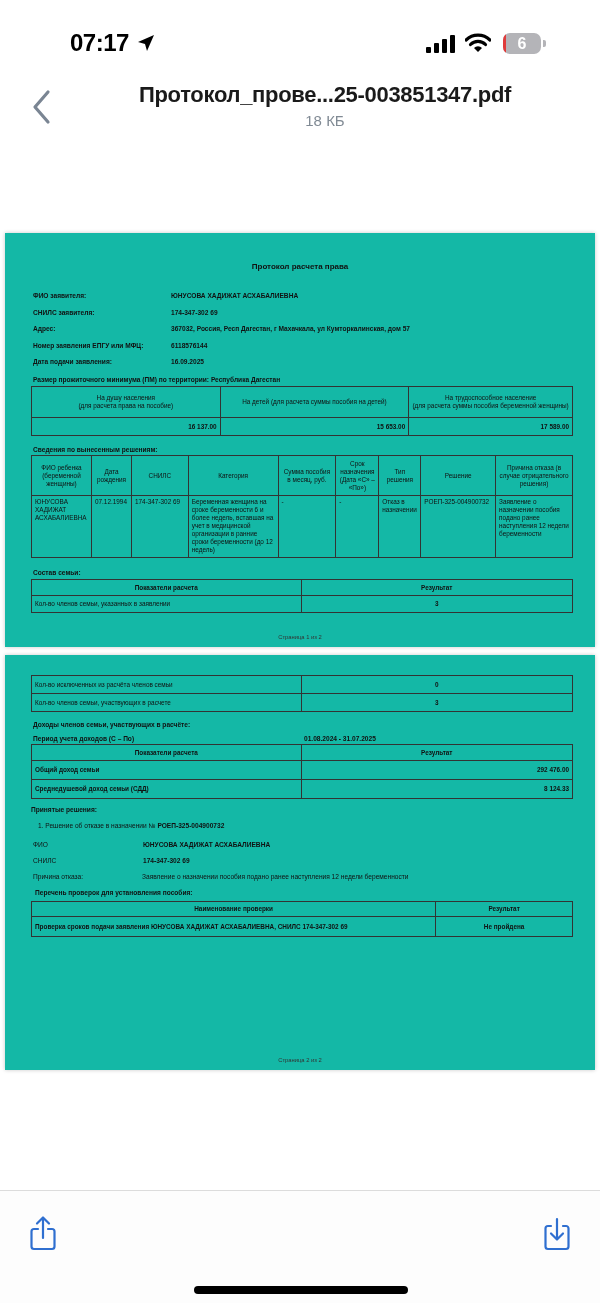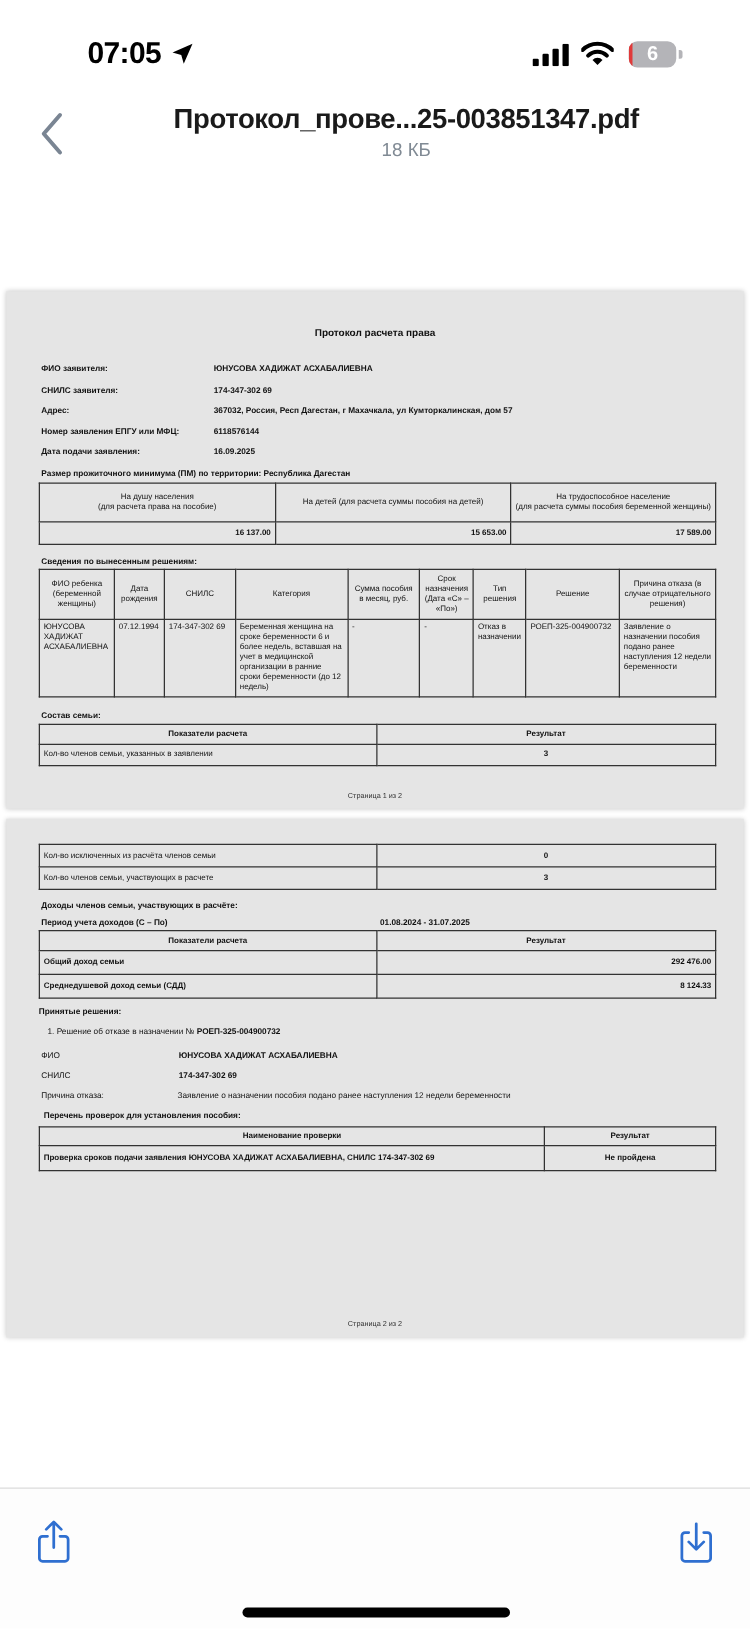--- a/index.html
+++ b/index.html
@@ -16,21 +16,21 @@
   .battery .red { position: absolute; left: 0; top: 0; width: 3px; height: 100%; background: #e03a3a; }
   .battery .lvl { position: absolute; left: 0; top: 0; width: 100%; height: 100%; text-align: center; color: #fff; font-weight: bold; font-size: 16px; line-height: 21px; }
   .battery-cap { position: absolute; left: 543px; top: 40px; width: 3px; height: 7px; border-radius: 0 2px 2px 0; background: #b4b4b8; }
 
   
   .back-btn { position: absolute; left: 28px; top: 88px; width: 28px; height: 38px; cursor: pointer; }
   .doc-title { position: absolute; left: 0; width: 650px; top: 82px; text-align: center; font-size: 22px; font-weight: bold; color: #1a1a1a; letter-spacing: -0.3px; }
   .doc-size { position: absolute; left: 0; width: 650px; top: 112px; text-align: center; font-size: 15px; color: #808a94; }
 
   
-  .page { position: absolute; left: 5px; width: 590px; background: #e5e5e5; box-shadow: 0 0 4px rgba(0,0,0,0.22); }
+  .page { position: absolute; left: 5px; width: 590px; background: #14b8a6; box-shadow: 0 0 4px rgba(0,0,0,0.22); }
   .page1 { top: 233px; height: 414px; }
   .page2 { top: 655px; height: 415px; }
   .pdf { font-family: "Liberation Sans", sans-serif; color: #111; font-size: 6.6px; line-height: 1.25; }
   .pdf-title { position: absolute; left: 0; width: 590px; top: 29px; text-align: center; font-size: 8px; font-weight: bold; line-height: 1.15; }
   .kv-label { position: absolute; left: 28px; font-weight: bold; font-size: 6.6px; }
   .kv-value { position: absolute; left: 166px; font-weight: bold; font-size: 6.6px; }
   .sec-title { position: absolute; left: 28px; font-weight: bold; font-size: 6.6px; }
   table.pt { position: absolute; border-collapse: collapse; font-size: 6.4px; }
   table.pt td, table.pt th { border: 1px solid #333; padding: 2px 3px; vertical-align: top; font-weight: normal; }
   table.pt th { text-align: center; vertical-align: middle; }
@@ -42,21 +42,21 @@
   
   .toolbar { position: absolute; left: 0; top: 1190px; width: 600px; height: 113px; background: #fdfdfd; border-top: 1px solid #dcdcdc; }
   .share-btn { position: absolute; left: 28px; top: 24px; width: 30px; height: 36px; cursor: pointer; }
   .save-btn { position: absolute; left: 542px; top: 26px; width: 30px; height: 34px; cursor: pointer; }
   .home-indicator { position: absolute; left: 194px; top: 95px; width: 214px; height: 8px; border-radius: 4px; background: #000; }
 </style>
 </head>
 <body>
 
 <div class="status-bar">
-  <span class="time">07:05</span>
+  <span class="time">07:17</span>
   <svg class="loc-icon" viewBox="0 0 20 20">
     <path d="M18 2 L2 9 L9 11 L11 18 Z" fill="#000"></path>
   </svg>
   <svg class="signal-icon" viewBox="0 0 30 18">
     <rect x="0" y="12" width="5" height="6" rx="1" fill="#000"></rect>
     <rect x="8" y="8" width="5" height="10" rx="1" fill="#000"></rect>
     <rect x="16" y="4" width="5" height="14" rx="1" fill="#000"></rect>
     <rect x="24" y="0" width="5" height="18" rx="1" fill="#000"></rect>
   </svg>
   <svg class="wifi-icon" viewBox="0 0 26 20">

